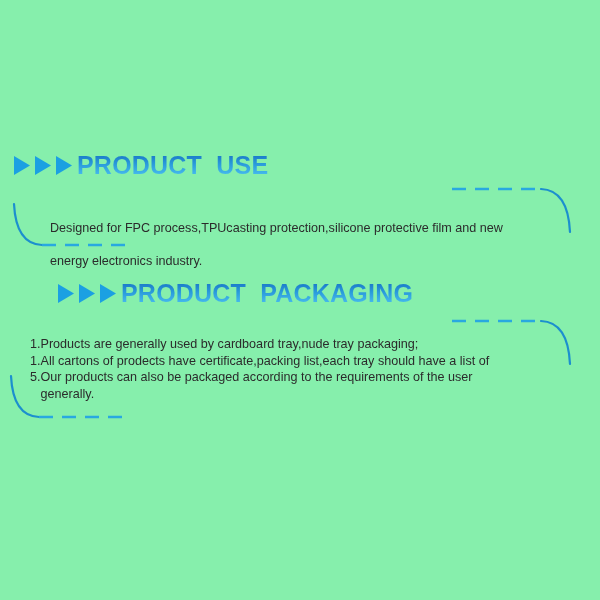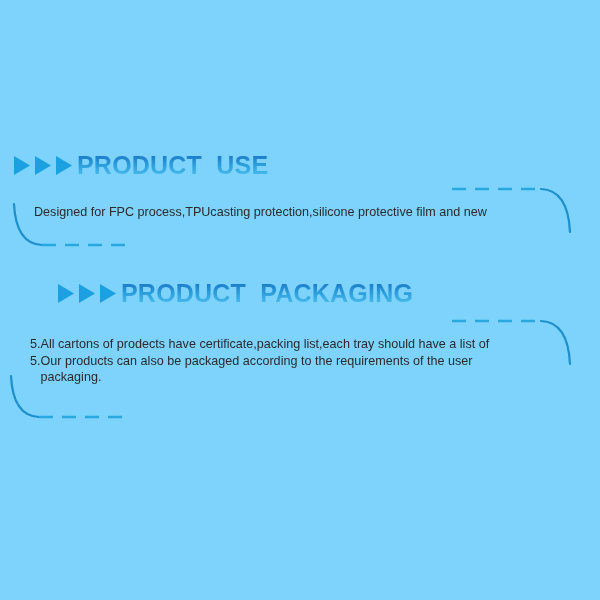--- a/index.html
+++ b/index.html
@@ -12,21 +12,21 @@
     height: 600px;
     position: relative;
     overflow: hidden;
     font-family: "Liberation Sans", sans-serif;
     -webkit-font-smoothing: antialiased;
   }
 
   .page {
     position: absolute;
     inset: 0;
-    background: #7dd3fc;
+    background: #86efac;
   }
 
   
   .section {
     position: absolute;
     left: 0;
     width: 600px;
   }
   #section-use      { top: 148px; }
   #section-packaging{ top: 276px; padding-left: 44px; }
@@ -77,21 +77,21 @@
   
   .body-wrap {
     position: relative;
     box-sizing: border-box;
   }
   .body-text {
     font-family: "Liberation Sans", sans-serif;
     font-size: 12.6px;
     line-height: 16.5px;
     color: #2b2b2b;
-    margin: 0;
+    margin: 16px;
     white-space: pre-wrap;
   }
   .list-line {
     font-family: "Liberation Sans", sans-serif;
     font-size: 12.6px;
     line-height: 16.5px;
     color: #2b2b2b;
     margin: 0;
     white-space: pre-wrap;
   }
@@ -130,20 +130,21 @@
         </svg>
         <svg width="18" height="21" viewBox="0 0 18 21">
           <path d="M1 1 L17 10.5 L1 20 Z" fill="#1BA0E2"></path>
         </svg>
       </span>
       <span class="heading-text">PRODUCT  USE</span>
     </div>
 
     <div class="body-wrap" id="use-body">
       <p class="body-text">Designed for FPC process,TPUcasting protection,silicone protective film and new</p>
+      <p class="body-text">energy electronics industry.</p>
     </div>
   </div>
 
   <div class="section" id="section-packaging">
 
     <div class="frame">
       <svg width="600" height="160" viewBox="0 0 600 160" fill="none" xmlns="http://www.w3.org/2000/svg">
 
         <path d="M452 45 L541 45" stroke="#29A8E0" stroke-width="2.4" stroke-linecap="butt" stroke-dasharray="14 9"></path>
 
@@ -164,19 +165,20 @@
           <path d="M1 1 L17 10.5 L1 20 Z" fill="#1BA0E2"></path>
         </svg>
         <svg width="18" height="21" viewBox="0 0 18 21">
           <path d="M1 1 L17 10.5 L1 20 Z" fill="#1BA0E2"></path>
         </svg>
       </span>
       <span class="heading-text">PRODUCT  PACKAGING</span>
     </div>
 
     <div class="body-wrap" id="packaging-body">
-      <p class="list-line">5.All cartons of prodects have certificate,packing list,each tray should have a list of</p>
+      <p class="list-line">1.Products are generally used by cardboard tray,nude tray packaging;</p>
+      <p class="list-line">1.All cartons of prodects have certificate,packing list,each tray should have a list of</p>
       <p class="list-line">5.Our products can also be packaged according to the requirements of the user</p>
-      <p class="list-line">   packaging.</p>
+      <p class="list-line">   generally.</p>
     </div>
   </div>
 
 </div>
 
 </body></html>

